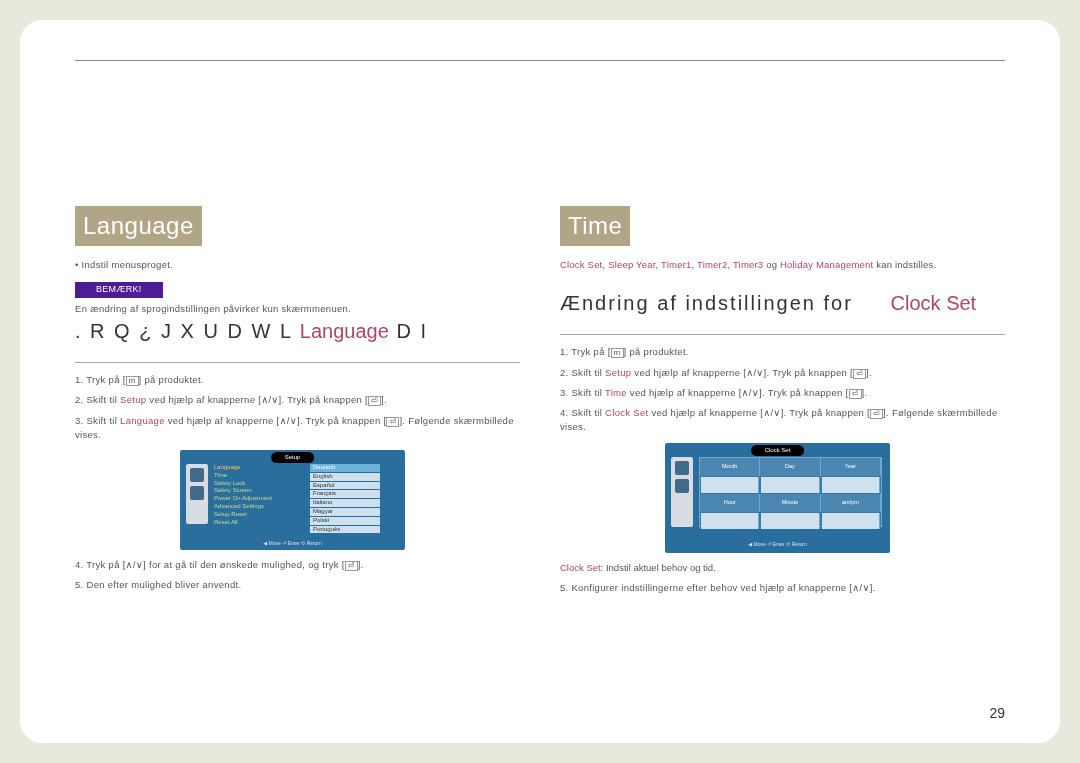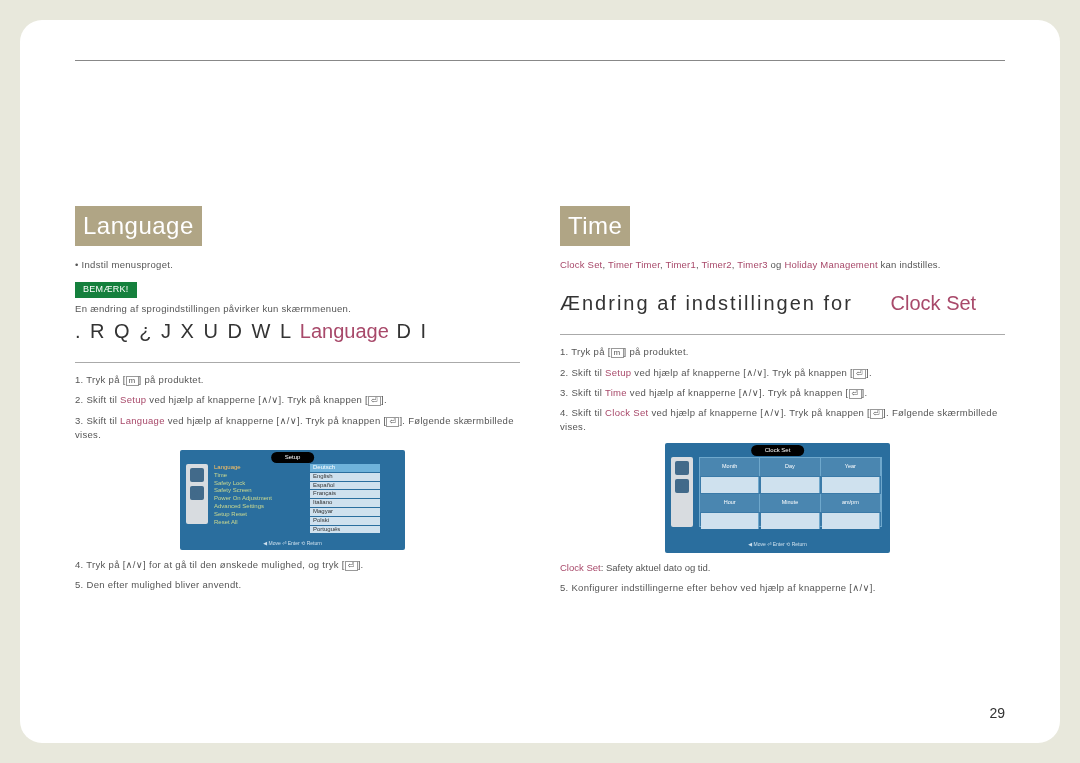--- a/index.html
+++ b/index.html
@@ -28,24 +28,24 @@
       font-weight: normal;
       padding: 2px 8px;
       display: inline-block;
       margin-bottom: 12px;
       letter-spacing: 0.5px;
     }
     .bullet-list { margin-bottom: 10px; }
     .bullet-list li { list-style: none; margin-bottom: 3px; letter-spacing: 0.3px; }
     .bullet-list li::before { content: "• "; }
     .note-badge {
-      background: #15803d;
+      background: #4c1d95;
       color: #fff;
       font-size: 9px;
-      padding: 1px 8px;
+      padding: 1px 21px;
       display: inline-block;
       margin-bottom: 4px;
       letter-spacing: 0.3px;
     }
     .note-text { margin-bottom: 0; letter-spacing: 0.3px; }
     .sub-heading {
       font-size: 20px;
       color: #333;
       border-bottom: 1px solid #aaa;
       padding-bottom: 16px;
@@ -218,21 +218,21 @@
         <li>
           5. <span>Den efter mulighed bliver anvendt.</span>
         </li>
       </ol>
     </div>
 
     <div class="col">
       <div class="section-title">Time</div>
 
       <div class="intro">
-        <span class="red">Clock Set</span><span>, </span><span class="red">Timer Timer</span><span>, </span><span class="red">Timer1</span><span>, </span><span class="red">Timer2</span><span>, </span><span class="red">Timer3</span><span> og </span><span class="red">Holiday Management</span><span> kan indstilles.</span>
+        <span class="red">Clock Set</span><span>, </span><span class="red">Sleep Year</span><span>, </span><span class="red">Timer1</span><span>, </span><span class="red">Timer2</span><span>, </span><span class="red">Timer3</span><span> og </span><span class="red">Holiday Management</span><span> kan indstilles.</span>
       </div>
 
       <div class="sub-heading">
         <span>Ændring af indstillingen for</span>&nbsp;&nbsp;&nbsp;&nbsp;
         <span class="highlight">Clock Set</span>
       </div>
 
       <ol class="steps">
         <li>
           1. <span>Tryk på [</span><span class="icon-box">m</span><span>] på produktet.</span>
@@ -273,21 +273,21 @@
           <div class="row">
             <div class="cell val"></div>
             <div class="cell val"></div>
             <div class="cell val"></div>
           </div>
         </div>
         <div class="footer">◀ Move    ⏎ Enter    ⟲ Return</div>
       </div>
 
       <div class="clock-desc">
-        <span class="red">Clock Set</span><span>: Safety aktuel dato og tid.</span>
+        <span class="red">Clock Set</span><span>: Indstil aktuel behov og tid.</span>
       </div>
 
       <ol class="steps">
         <li>
           5. <span>Konfigurer indstillingerne efter behov ved hjælp af knapperne [∧/∨].</span>
         </li>
       </ol>
     </div>
   </div>
 

